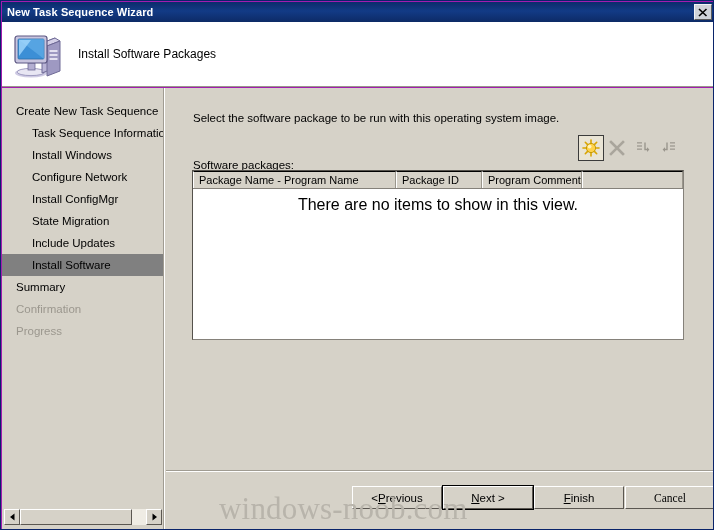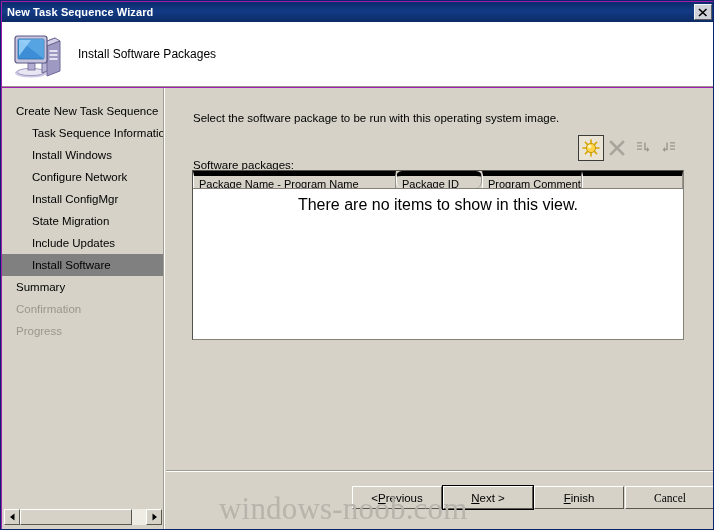--- a/index.html
+++ b/index.html
@@ -245,21 +245,21 @@
   }
   .lv-col {
     height: 17px;
     line-height: 17px;
     font-size: 11px;
     color: #000000;
     padding-left: 5px;
     box-sizing: border-box;
     background: #d6d2c8;
     border-right: 1px solid #9a968c;
-    border-top: 5px solid #000000;
+    border-top: 1px solid #000000;
     border-left: 1px solid #ffffff;
     white-space: nowrap;
     overflow: hidden;
   }
   .lv-empty {
     text-align: center;
     font-size: 16px;
     color: #000000;
     margin-top: 7px;
   }
@@ -430,21 +430,21 @@
             <rect x="10" y="9.4" width="5" height="1.6" fill="#a9a59c"></rect>
             <path d="M7 3.5 L7 10.5 L4 10.5" stroke="#9a968d" stroke-width="1.4" fill="none"></path>
             <path d="M5 8.2 L2.6 10.6 L5 13 Z" fill="#9a968d"></path>
           </svg>
         </div>
       </div>
 
       <div class="listview">
         <div class="lv-header" id="lv-header">
             <div class="lv-col" style="width: 203px;">Package Name - Program Name</div>
-            <div class="lv-col" style="width: 86px; border-radius: 6px;">Package ID</div>
+            <div class="lv-col" style="width: 86px;">Package ID</div>
             <div class="lv-col" style="width: 100px;">Program Comments</div>
             <div class="lv-col" style="width: 101px;"></div>
           </div>
         <div class="lv-empty">There are no items to show in this view.</div>
         <div id="lv-rows"></div>
       </div>
 
       <div class="footer-sep">
         <div class="l1"></div>
         <div class="l2"></div>

